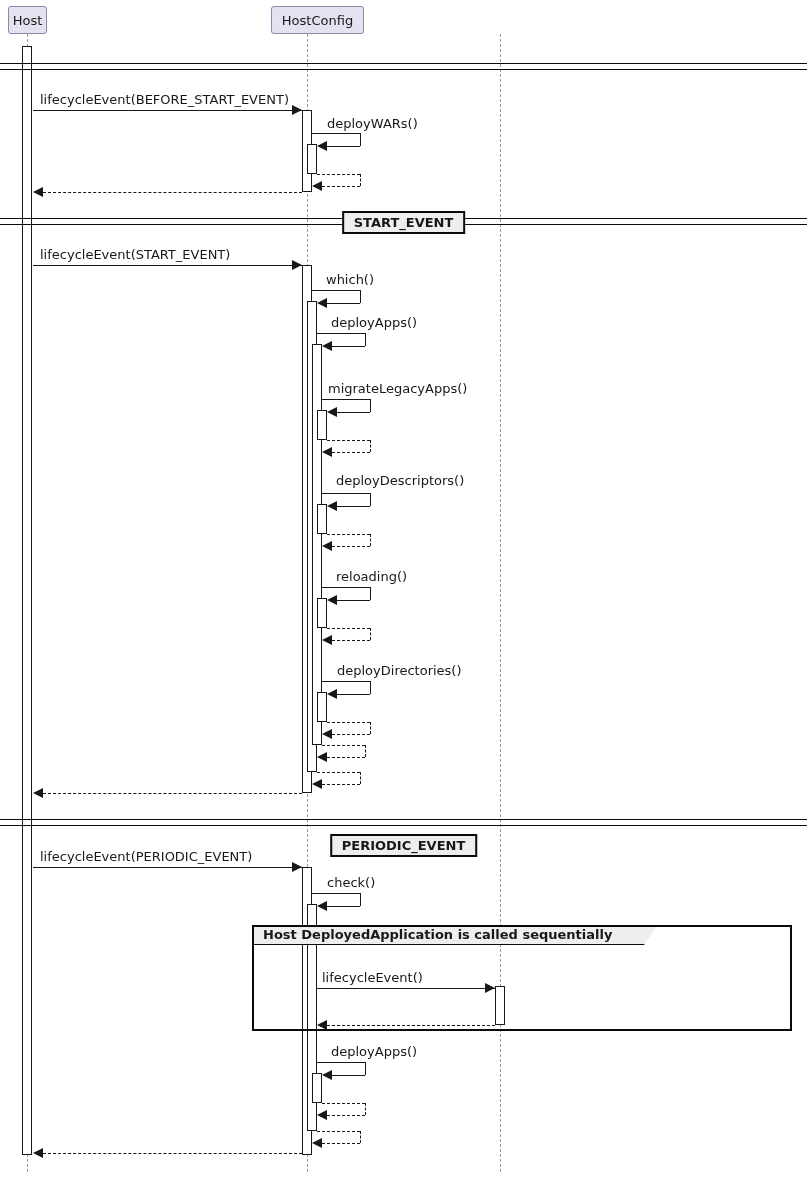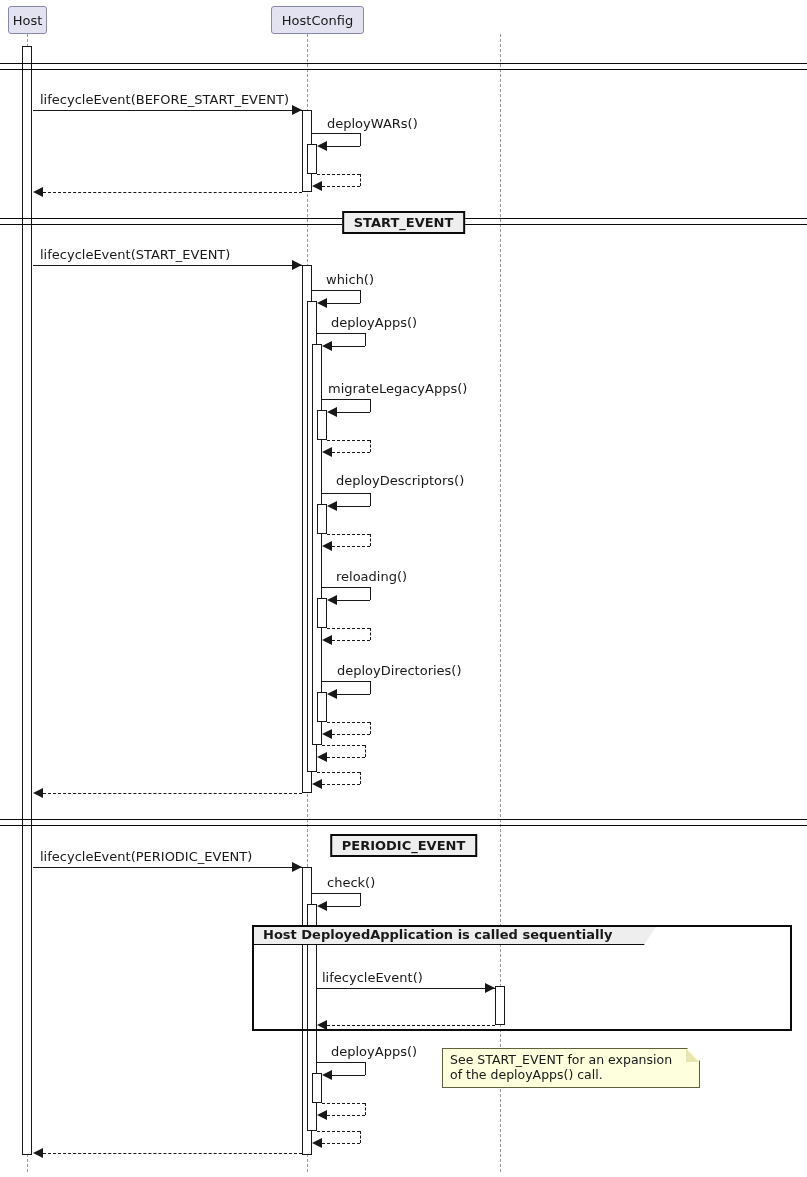--- a/index.html
+++ b/index.html
@@ -218,24 +218,20 @@
   <div class="msg">
     <div class="lab" style="left:322px;top:970px">lifecycleEvent()</div>
     <div class="hl" style="left:317px;top:988px;width:178px"></div>
     <div class="ahr" style="left:485px;top:983px"></div>
   </div>
   <div class="msg">
     <div class="dhl" style="left:327px;top:1025px;width:168px"></div>
     <div class="ahl" style="left:317px;top:1020px"></div>
   </div>
 
-  <div class="note" style="left:442px;top:1048px;width:256px;height:38px">
-    <div class="note-text">See START_EVENT for an expansion
-of the deployApps() call.</div>
-  </div>
 
   <div class="msg">
     <div class="lab" style="left:331px;top:1044px">deployApps()</div>
     <div class="hl" style="left:317px;top:1062px;width:48px"></div>
     <div class="vl" style="left:365px;top:1062px;height:13px"></div>
     <div class="hl" style="left:332px;top:1075px;width:33px"></div>
     <div class="ahl" style="left:322px;top:1070px"></div>
   </div>
   <div class="msg">
     <div class="dhl" style="left:322px;top:1103px;width:43px"></div>

